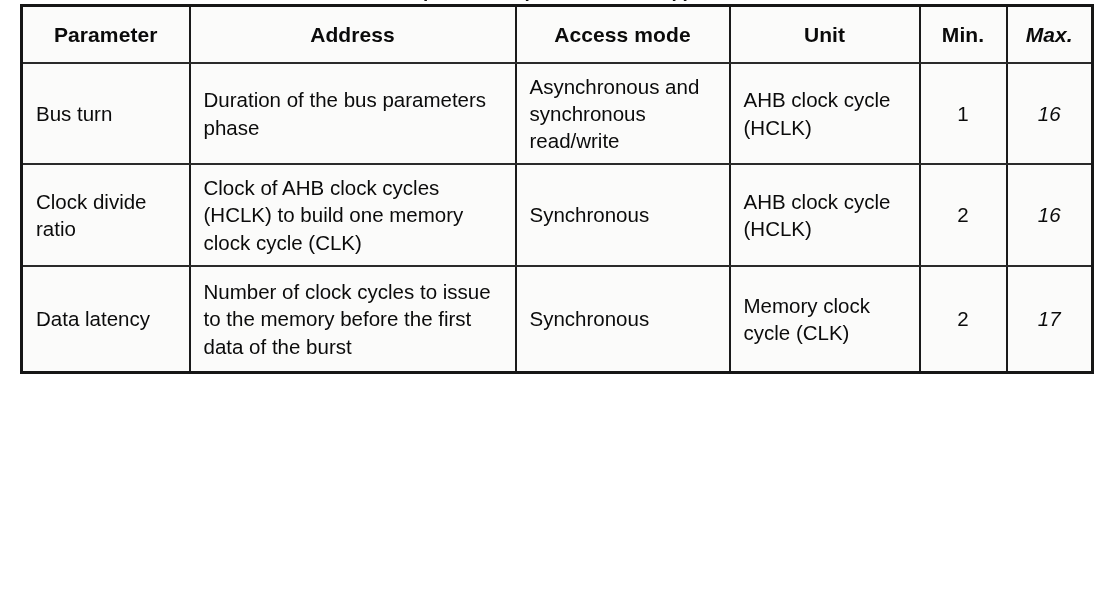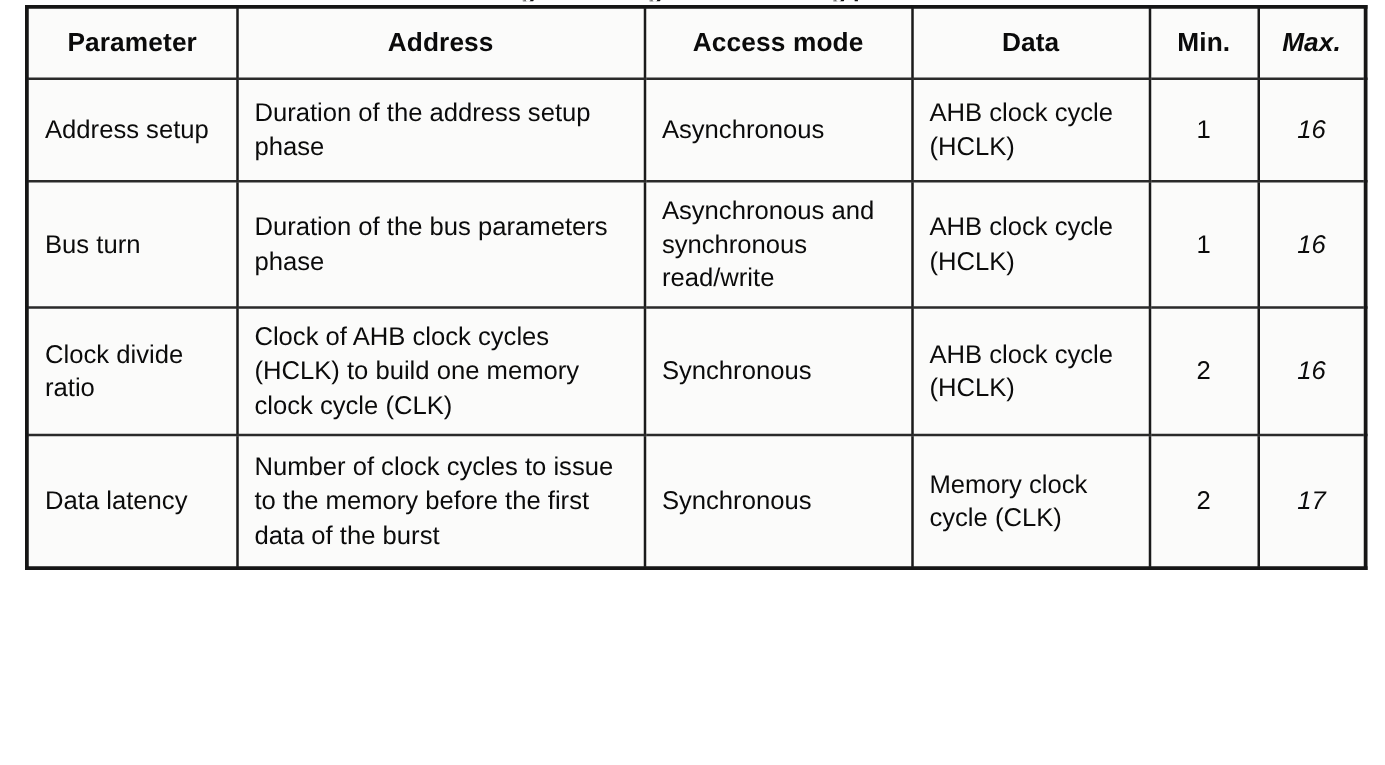--- a/index.html
+++ b/index.html
@@ -130,52 +130,32 @@
           <th>
             <span class="hdr">Parameter</span>
           </th>
           <th>
             <span class="hdr">Address</span>
           </th>
           <th>
             <span class="hdr">Access mode</span>
           </th>
           <th>
-            <span class="hdr">Data</span>
+            <span class="hdr">Unit</span>
           </th>
           <th>
             <span class="hdr">Min.</span>
           </th>
           <th>
             <span class="hdr">Max.</span>
           </th>
         </tr>
       </thead>
       <tbody>
 
-        <tr class="r1">
-          <td>
-              <span class="cell">Address setup</span>
-            </td>
-          <td>
-              <span class="cell">Duration of the address setup phase</span>
-            </td>
-          <td>
-              <span class="cell">Asynchronous</span>
-            </td>
-          <td>
-              <span class="cell">AHB clock cycle (HCLK)</span>
-            </td>
-          <td class="num">
-              <span class="cell">1</span>
-            </td>
-          <td class="num">
-              <span class="cell">16</span>
-            </td>
-        </tr>
 
 
 
         <tr class="r4">
           <td>
               <span class="cell">Bus turn</span>
             </td>
           <td>
               <span class="cell">Duration of the bus parameters phase</span>
             </td>

